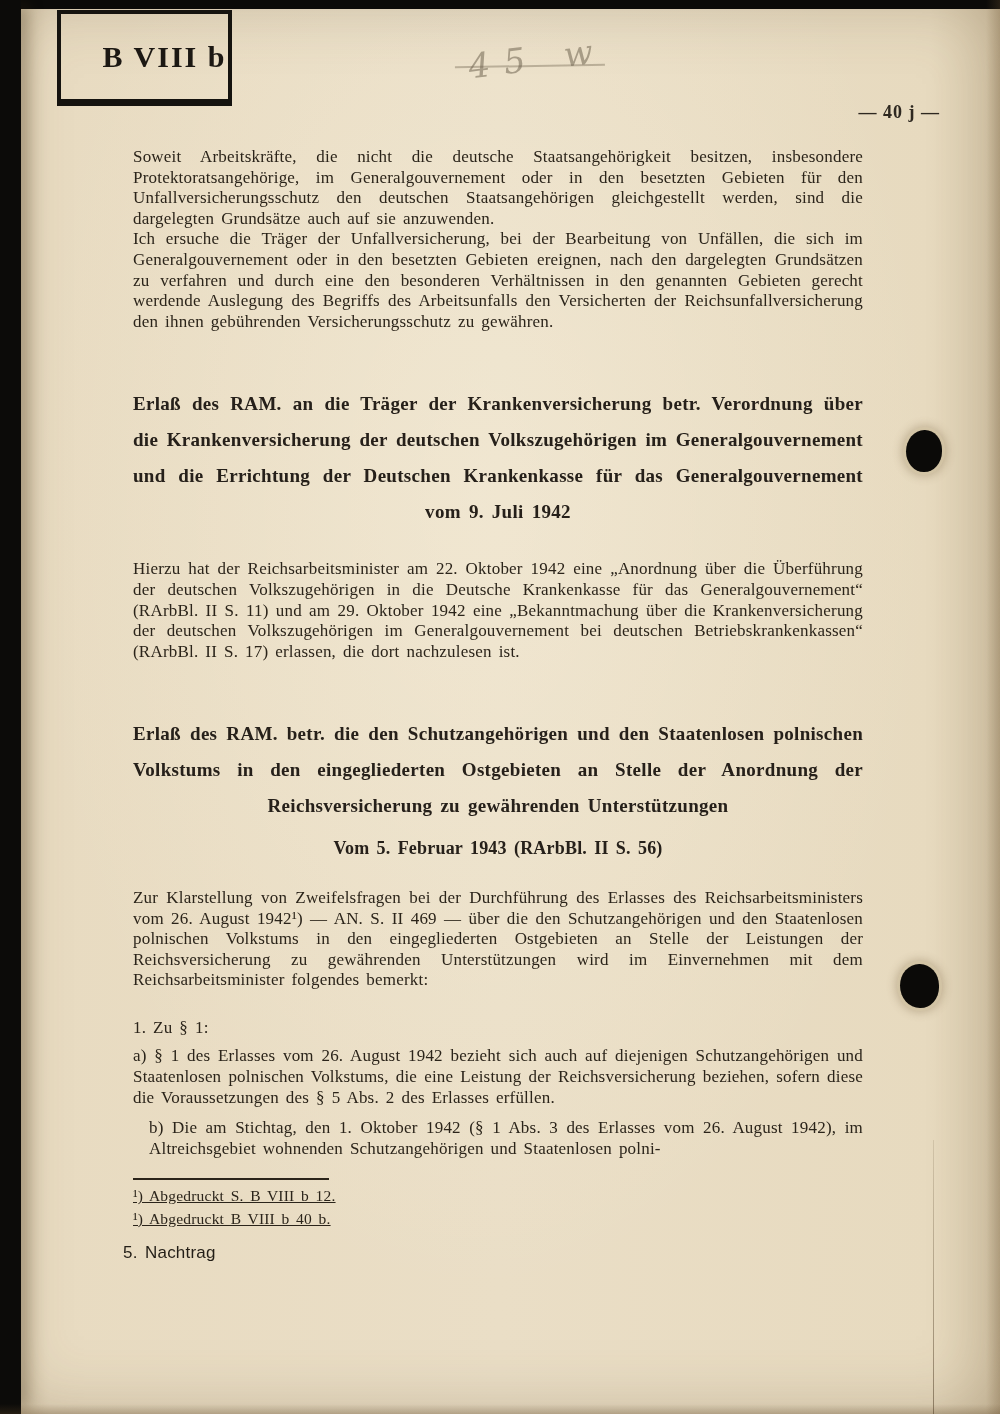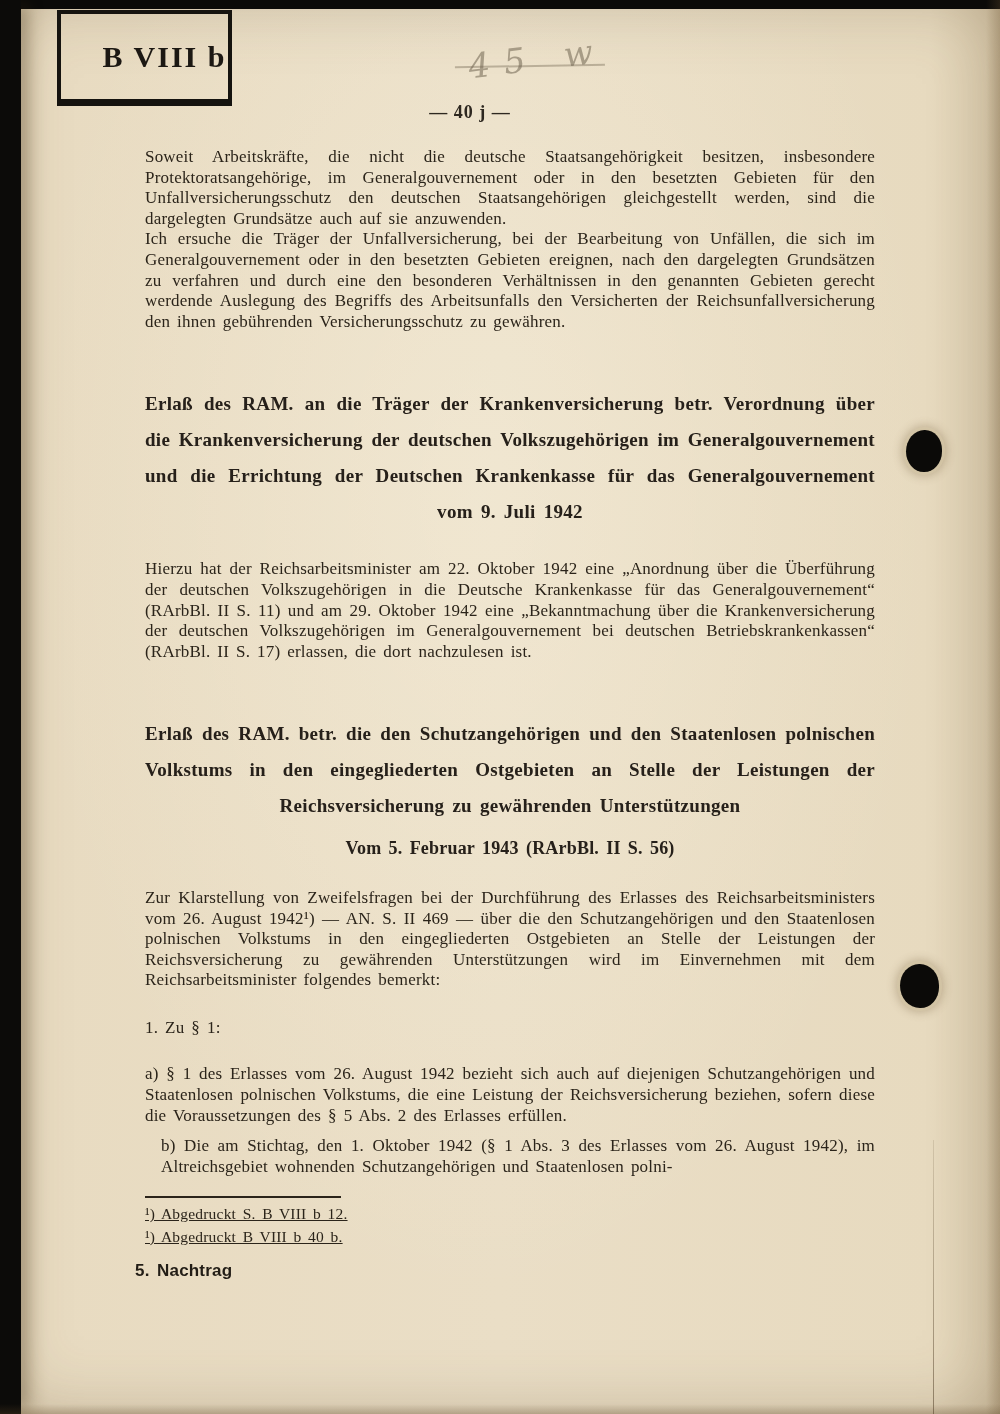--- a/index.html
+++ b/index.html
@@ -46,56 +46,56 @@
     transform:rotate(-7deg);
   }
   .handwriting::after {
     content:""; position:absolute; left:-14px; top:26px;
     width:150px; height:2px; background:rgba(112,101,80,0.40);
     transform:rotate(6deg);
   }
 
   .page-number {
     position:absolute; left:0; right:60px; top:102px;
-    text-align:center; font-size:18px; letter-spacing:1px;
+    text-align:right; font-size:18px; letter-spacing:1px;
     color:#2e2820; font-weight:600;
   }
 
   
   .page-body {
-    position:absolute; left:145px; top:147px; width:730px;
+    position:absolute; left:133px; top:147px; width:730px;
     font-size:17px; line-height:20.6px;
     text-align:justify; word-spacing:2.5px; letter-spacing:0.2px;
   }
   .para { margin:0; }
   .decree-title {
     margin:54px 0 0 0;
     font-size:19px; font-weight:bold; line-height:36px;
     text-align:justify; text-align-last:center;
     letter-spacing:0.3px; word-spacing:3px; color:#26201a;
   }
   .date-line {
     margin:14px 0 0 0; text-align:center; text-align-last:center;
     font-weight:bold; font-size:18px; color:#26201a;
   }
   .after-date { margin-top:29px; }
   .item-heading { margin:27px 0 0 0; text-align:left; }
-  .item-para-a { margin:26px 0 0 0; }
+  .item-para-a { margin:8px 0 0 0; }
   .item-para-b { margin:10px 0 0 16px; }
 
   .footnote-rule {
     width:196px; height:0; border-top:2px solid #2b241a;
     margin:19px 0 5px 0;
   }
   .footnote { margin:0; font-size:15.5px; line-height:22.5px; text-align:left;text-decoration:underline; }
 
   .footer-label {
     margin:13px 0 0 -10px;
     font-family:"Liberation Sans", sans-serif;
-    font-weight:bold; font-size:17px; color:#221d16;
+    font-weight:normal; font-size:17px; color:#221d16;
     text-align:left;
   }
 
   
   .punch-hole {
     position:absolute; background:#0b0a08;
     box-shadow: 0 0 0 3px rgba(214,199,168,0.65), 0 0 9px 5px rgba(115,92,58,0.30);
   }
   .hole1 { left:906px; top:430px; width:36px; height:42px; border-radius:52% 48% 50% 50%; }
   .hole2 { left:900px; top:964px; width:39px; height:44px; border-radius:50% 50% 48% 52%; }
@@ -125,21 +125,21 @@
   <div class="page-number">— 40 j —</div>
 
   <main class="page-body">
 
     <p class="para">Soweit Arbeitskräfte, die nicht die deutsche Staatsangehörigkeit besitzen, insbesondere Protektoratsangehörige, im Generalgouvernement oder in den besetzten Gebieten für den Unfallversicherungsschutz den deutschen Staatsangehörigen gleichgestellt werden, sind die dargelegten Grundsätze auch auf sie anzuwenden.</p>
     <p class="para">Ich ersuche die Träger der Unfallversicherung, bei der Bearbeitung von Unfällen, die sich im Generalgouvernement oder in den besetzten Gebieten ereignen, nach den dargelegten Grundsätzen zu verfahren und durch eine den besonderen Verhältnissen in den genannten Gebieten gerecht werdende Auslegung des Begriffs des Arbeitsunfalls den Versicherten der Reichsunfallversicherung den ihnen gebührenden Versicherungsschutz zu gewähren.</p>
 
     <h2 class="decree-title">Erlaß des RAM. an die Träger der Krankenversicherung betr. Verordnung über die Krankenversicherung der deutschen Volkszugehörigen im Generalgouvernement und die Errichtung der Deutschen Krankenkasse für das Generalgouvernement vom 9. Juli 1942</h2>
     <p class="para after-date">Hierzu hat der Reichsarbeitsminister am 22. Oktober 1942 eine „Anordnung über die Überführung der deutschen Volkszugehörigen in die Deutsche Krankenkasse für das Generalgouvernement“ (RArbBl. II S. 11) und am 29. Oktober 1942 eine „Bekanntmachung über die Krankenversicherung der deutschen Volkszugehörigen im Generalgouvernement bei deutschen Betriebskrankenkassen“ (RArbBl. II S. 17) erlassen, die dort nachzulesen ist.</p>
 
-    <h2 class="decree-title">Erlaß des RAM. betr. die den Schutzangehörigen und den Staatenlosen polnischen Volkstums in den eingegliederten Ostgebieten an Stelle der Leistungen der Reichsversicherung zu gewährenden Unterstützungen</h2>
+    <h2 class="decree-title">Erlaß des RAM. betr. die den Schutzangehörigen und den Staatenlosen polnischen Volkstums in den eingegliederten Ostgebieten an Stelle der Anordnung der Reichsversicherung zu gewährenden Unterstützungen</h2>
     <p class="date-line">Vom 5. Februar 1943 (RArbBl. II S. 56)</p>
     <p class="para after-date">Zur Klarstellung von Zweifelsfragen bei der Durchführung des Erlasses des Reichsarbeitsministers vom 26. August 1942¹) — AN. S. II 469 — über die den Schutzangehörigen und den Staatenlosen polnischen Volkstums in den eingegliederten Ostgebieten an Stelle der Leistungen der Reichsversicherung zu gewährenden Unterstützungen wird im Einvernehmen mit dem Reichsarbeitsminister folgendes bemerkt:</p>
 
     <p class="item-heading">1. Zu § 1:</p>
     <p class="para item-para-a">a) § 1 des Erlasses vom 26. August 1942 bezieht sich auch auf diejenigen Schutzangehörigen und Staatenlosen polnischen Volkstums, die eine Leistung der Reichsversicherung beziehen, sofern diese die Voraussetzungen des § 5 Abs. 2 des Erlasses erfüllen.</p>
     <p class="para item-para-b">b) Die am Stichtag, den 1. Oktober 1942 (§ 1 Abs. 3 des Erlasses vom 26. August 1942), im Altreichsgebiet wohnenden Schutzangehörigen und Staatenlosen polni-</p>
 
     <div class="footnote-rule"></div>
     <p class="footnote">¹) Abgedruckt S. B VIII b 12.</p>
     <p class="footnote">¹) Abgedruckt B VIII b 40 b.</p>

